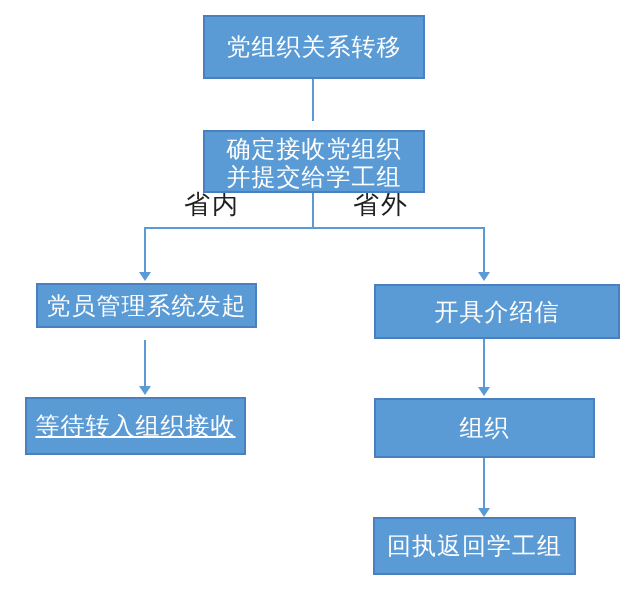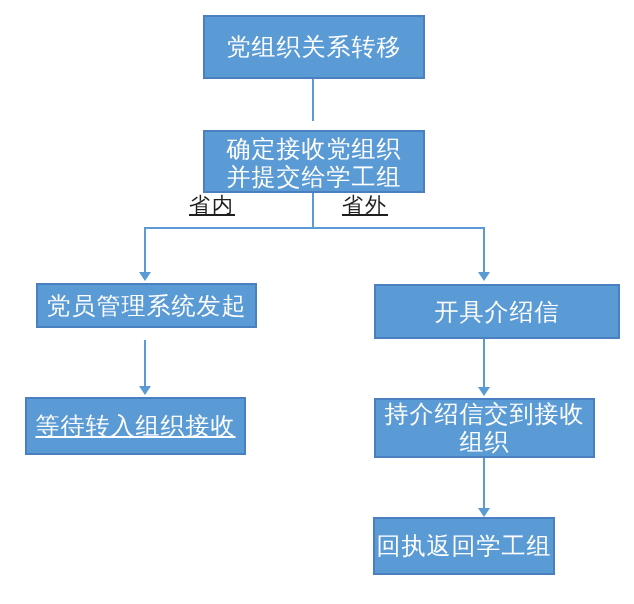--- a/index.html
+++ b/index.html
@@ -46,26 +46,25 @@
     width: 0;
     height: 0;
     border-left: 6px solid transparent;
     border-right: 6px solid transparent;
     border-top: 9px solid var(--connector, #5b9bd5);
   }
   .branch-label {
     position: absolute;
     width: 86px;
     color: var(--branch-label-text, #1f1f1f);
-    font-size: 21px;
+    font-size: 26px;
     line-height: 25px;
     text-align: center;
     letter-spacing: 2px;
     white-space: nowrap;
-    text-decoration: underline;
   }
 </style>
 </head>
 <body>
 
 <div class="canvas">
 
   <div class="vline" style="left:312px; top:72px; height:49px;"></div>
 
   <div class="vline" style="left:312px; top:184px; height:45px;"></div>
@@ -81,21 +80,21 @@
   <div class="vline" style="left:144px; top:340px; height:46px;"></div>
   <div class="arrowhead-down" style="left:139px; top:386px;"></div>
 
   <div class="vline" style="left:483px; top:339px; height:48px;"></div>
   <div class="arrowhead-down" style="left:478px; top:387px;"></div>
 
   <div class="vline" style="left:483px; top:458px; height:50px;"></div>
   <div class="arrowhead-down" style="left:478px; top:508px;"></div>
 
   <div class="branch-label" style="left:169px; top:192px;">省内</div>
-  <div class="branch-label" style="left:322px; top:192px;text-align:center;">省外</div>
+  <div class="branch-label" style="left:338px; top:192px;text-align:center;">省外</div>
 
   <div class="node" style="left:203px; top:15px; width:222px; height:64px;">
     <div>党组织关系转移</div>
   </div>
 
   <div class="node" style="left:203px; top:130px; width:222px; height:63px;justify-content:flex-end;">
     <div>确定接收党组织</div>
     <div>并提交给学工组</div>
   </div>
 
@@ -105,21 +104,20 @@
 
   <div class="node" style="left:25px; top:397px; width:221px; height:58px;text-decoration:underline;">
     <div>等待转入组织接收</div>
   </div>
 
   <div class="node" style="left:374px; top:284px; width:246px; height:55px;">
     <div>开具介绍信</div>
   </div>
 
   <div class="node" style="left:374px; top:398px; width:221px; height:60px;">
-    <div>持介绍信交到接收</div>
     <div>组织</div>
   </div>
 
-  <div class="node" style="left:373px; top:517px; width:182px; height:58px;">
+  <div class="node" style="left:373px; top:517px; width:203px; height:58px;">
     <div>回执返回学工组</div>
   </div>
 
 </div>
 
 </body></html>

